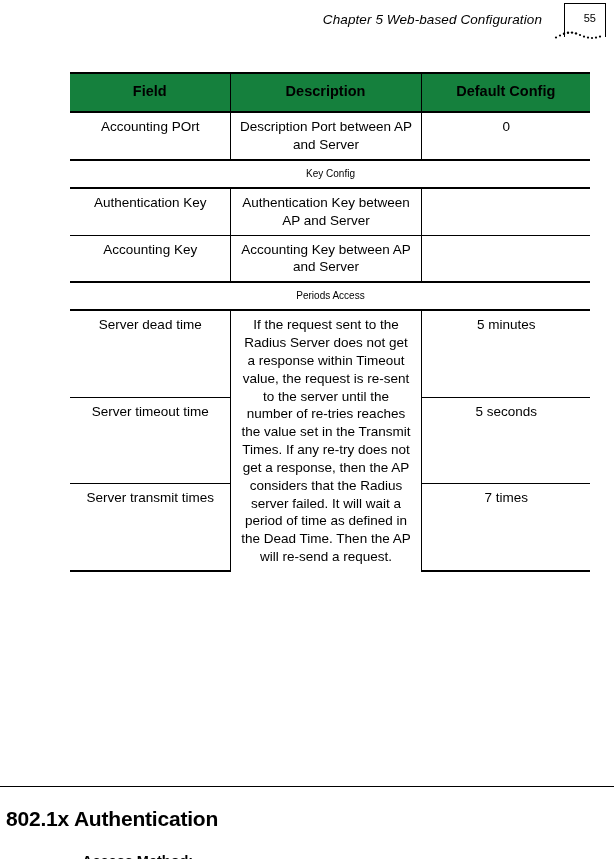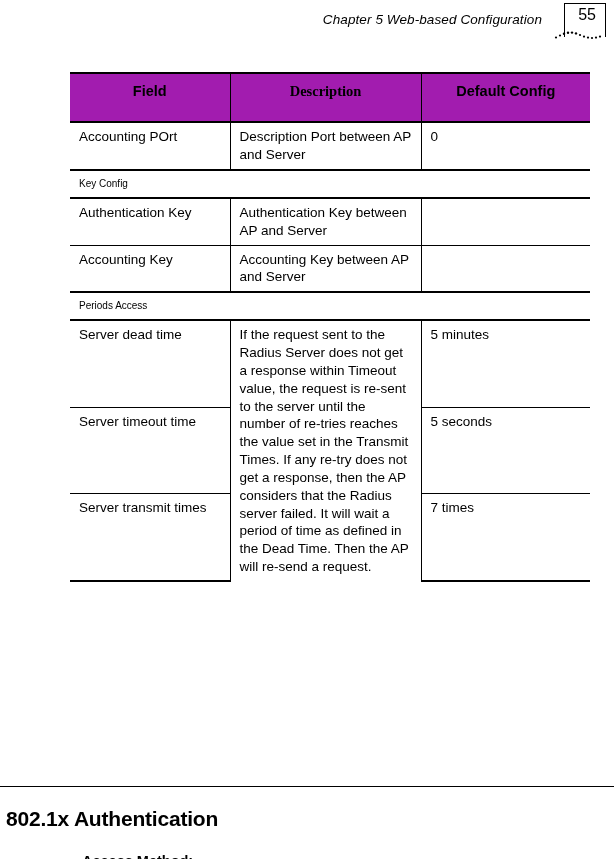--- a/index.html
+++ b/index.html
@@ -40,22 +40,22 @@
     width: 42px;
     height: 34px;
     border-left: 1.6px solid #000;
     border-right: 1.6px solid #000;
     border-top: 1.6px solid #000;
     box-sizing: border-box;
   }
   .page-number {
     position: absolute;
     right: 18px;
-    top: 6px;
-    font-size: 16px;
+    top: 12px;
+    font-size: 11px;
   }
   .header-flourish {
     position: absolute;
     right: 10px;
     top: 28px;
     width: 50px;
     height: 14px;
   }
 
   
@@ -65,40 +65,40 @@
     top: 72px;
     width: 520px;
     border-collapse: collapse;
     font-size: 13.5px;
   }
   .spec-table td, .spec-table th {
     vertical-align: top;
     padding: 5px 8px 5px 9px;
     line-height: 1.32;
     font-weight: normal;
-    text-align: left;
+    text-align: center;
   }
 
   
   .col-field   { width: 160px; }
   .col-desc    { width: 191px; }
   .col-default { width: 169px; }
 
   
   .head-row th {
-    background: #a21caf;
+    background: #15803d;
     font-weight: bold;
     text-align: center;
     font-size: 14.5px;
-    padding: 8px 6px 20px 6px;
+    padding: 8px 6px 10px 6px;
     border-top: 2.4px solid #000;
     border-bottom: 2.4px solid #000;
   }
   .head-row th.c-field  { border-right: 1.2px solid #000; }
-  .head-row th.c-desc   { border-right: 1.2px solid #000; font-family: Liberation Serif, serif; }
+  .head-row th.c-desc   { border-right: 1.2px solid #000; }
 
   
   .b-field { border-right: 1.2px solid #000; }
   .b-desc  { border-right: 1.2px solid #000; }
 
   .rule-thin-bottom { border-bottom: 1.2px solid #000; }
   .rule-thick-bottom { border-bottom: 2.4px solid #000; }
 
   
   .section-row td {

